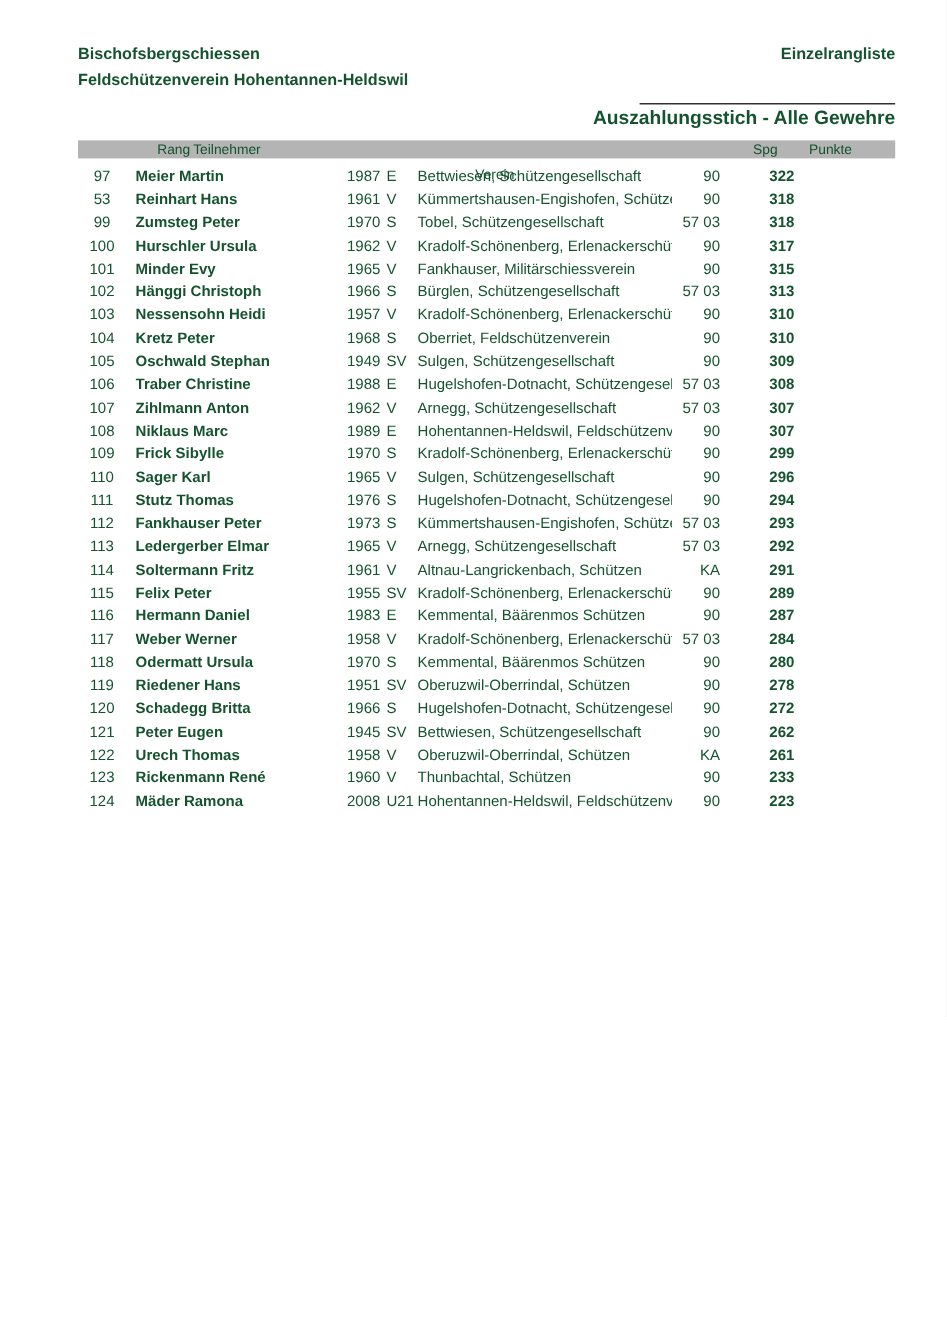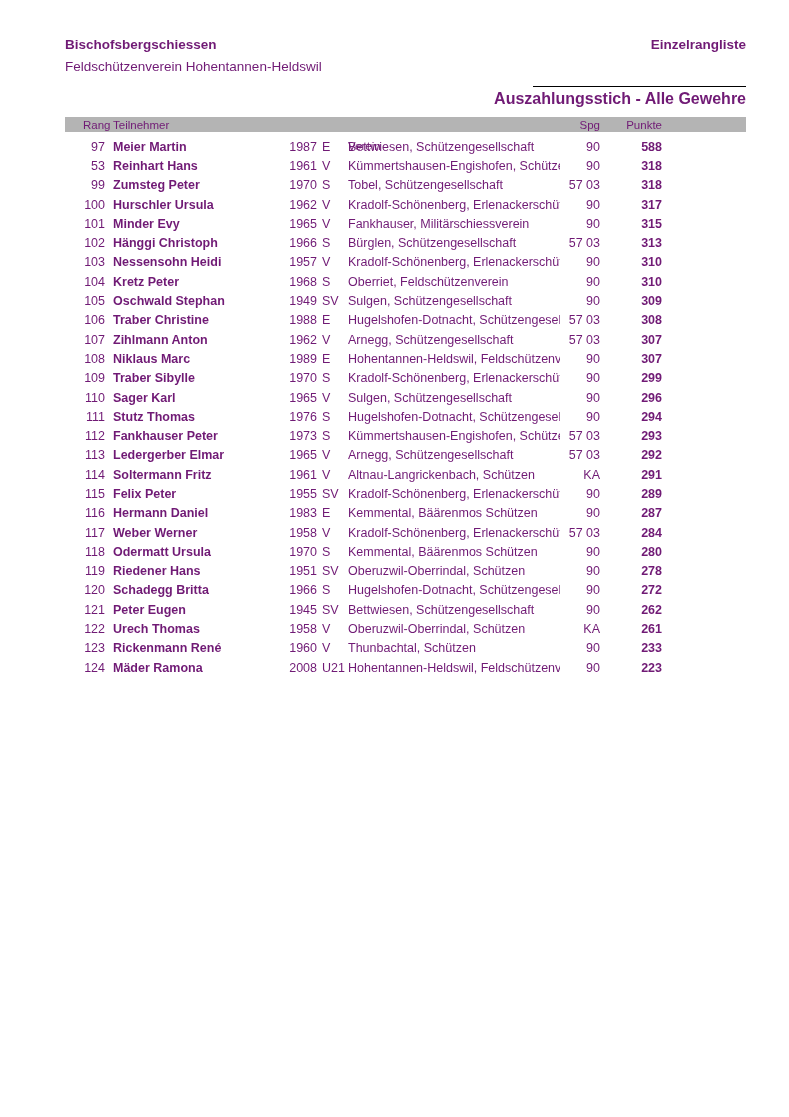--- a/index.html
+++ b/index.html
@@ -1,55 +1,55 @@
 <!DOCTYPE html>
 <html><head>
 <meta charset="utf-8">
 <style>
   html,body { margin:0; padding:0; background:#e8e8e8; }
   .page {
     position:relative;
     width:789px; height:1117px;
     background:#ffffff;
     font-family:"Liberation Sans", sans-serif;
-    color:#701a75;
+    color:#14532d;
     overflow:hidden;
     margin:0 auto;
   }
 
   
   .hdr-title1 { position:absolute; top:37px; left:65px; font-size:13.5px; font-weight:bold; }
-  .hdr-title2 { position:absolute; top:59px; left:65px; font-size:13.5px; font-weight:normal; }
+  .hdr-title2 { position:absolute; top:59px; left:65px; font-size:13.5px; font-weight:bold; }
   .hdr-report  { position:absolute; top:37px; right:43px; font-size:13.5px; font-weight:bold; }
   .hdr-rule { position:absolute; top:86px; left:533px; right:43px; border-top:1.5px solid #000; }
   .hdr-subtitle { position:absolute; top:90px; right:43px; font-size:16px; font-weight:bold; }
 
   
   .table { position:absolute; top:117px; left:65px; width:681px; }
   .thead {
     display:flex; align-items:center;
     background:#b4b4b4; height:15px;
     font-size:11.5px;
   }
   .th { display:block; }
-  .th-rang { width:48px; padding-left:18px; box-sizing:border-box; }
+  .th-rang { width:48px; padding-left:18px; box-sizing:border-box;margin-left:48px; }
   .th-teilnehmer { width:235px; }
   .th-verein { width:212px;margin-top:42px; }
   .th-spg { width:40px; text-align:right; }
   .th-punkte { width:62px; text-align:right; }
 
   .rows { margin-top:5px; }
   .trow {
     display:flex; align-items:center;
     height:19.3px;
     font-size:12.5px;
     white-space:nowrap;
   }
   .cell { display:block; flex:none; }
-  .c-rang   { width:40px; text-align:right; }
+  .c-rang   { width:40px; text-align:center; }
   .c-name   { width:170px; margin-left:8px; font-weight:bold; overflow:hidden; }
   .c-jahr   { width:34px; text-align:right; }
   .c-kat    { width:26px; margin-left:5px; }
   .c-verein { width:212px; overflow:hidden; }
   .c-spg    { width:40px; text-align:right; }
   .c-punkte { width:62px; text-align:right; font-weight:bold; }
 
   
   .footer { position:absolute; top:1089px; left:65px; right:43px; height:14px; font-size:11px; }
   .footer-left   { position:absolute; left:0; top:0; }
@@ -76,21 +76,21 @@
       <span class="th th-punkte">Punkte</span>
     </div>
     <div class="rows" id="rows">
         <div class="trow">
           <span class="cell c-rang">97</span>
           <span class="cell c-name">Meier Martin</span>
           <span class="cell c-jahr">1987</span>
           <span class="cell c-kat">E</span>
           <span class="cell c-verein">Bettwiesen, Schützengesellschaft</span>
           <span class="cell c-spg">90</span>
-          <span class="cell c-punkte">588</span>
+          <span class="cell c-punkte">322</span>
         </div>
         <div class="trow">
           <span class="cell c-rang">53</span>
           <span class="cell c-name">Reinhart Hans</span>
           <span class="cell c-jahr">1961</span>
           <span class="cell c-kat">V</span>
           <span class="cell c-verein">Kümmertshausen-Engishofen, Schützengesellschaft</span>
           <span class="cell c-spg">90</span>
           <span class="cell c-punkte">318</span>
         </div>
@@ -179,21 +179,21 @@
           <span class="cell c-rang">108</span>
           <span class="cell c-name">Niklaus Marc</span>
           <span class="cell c-jahr">1989</span>
           <span class="cell c-kat">E</span>
           <span class="cell c-verein">Hohentannen-Heldswil, Feldschützenverein</span>
           <span class="cell c-spg">90</span>
           <span class="cell c-punkte">307</span>
         </div>
         <div class="trow">
           <span class="cell c-rang">109</span>
-          <span class="cell c-name">Traber Sibylle</span>
+          <span class="cell c-name">Frick Sibylle</span>
           <span class="cell c-jahr">1970</span>
           <span class="cell c-kat">S</span>
           <span class="cell c-verein">Kradolf-Schönenberg, Erlenackerschützen</span>
           <span class="cell c-spg">90</span>
           <span class="cell c-punkte">299</span>
         </div>
         <div class="trow">
           <span class="cell c-rang">110</span>
           <span class="cell c-name">Sager Karl</span>
           <span class="cell c-jahr">1965</span>

